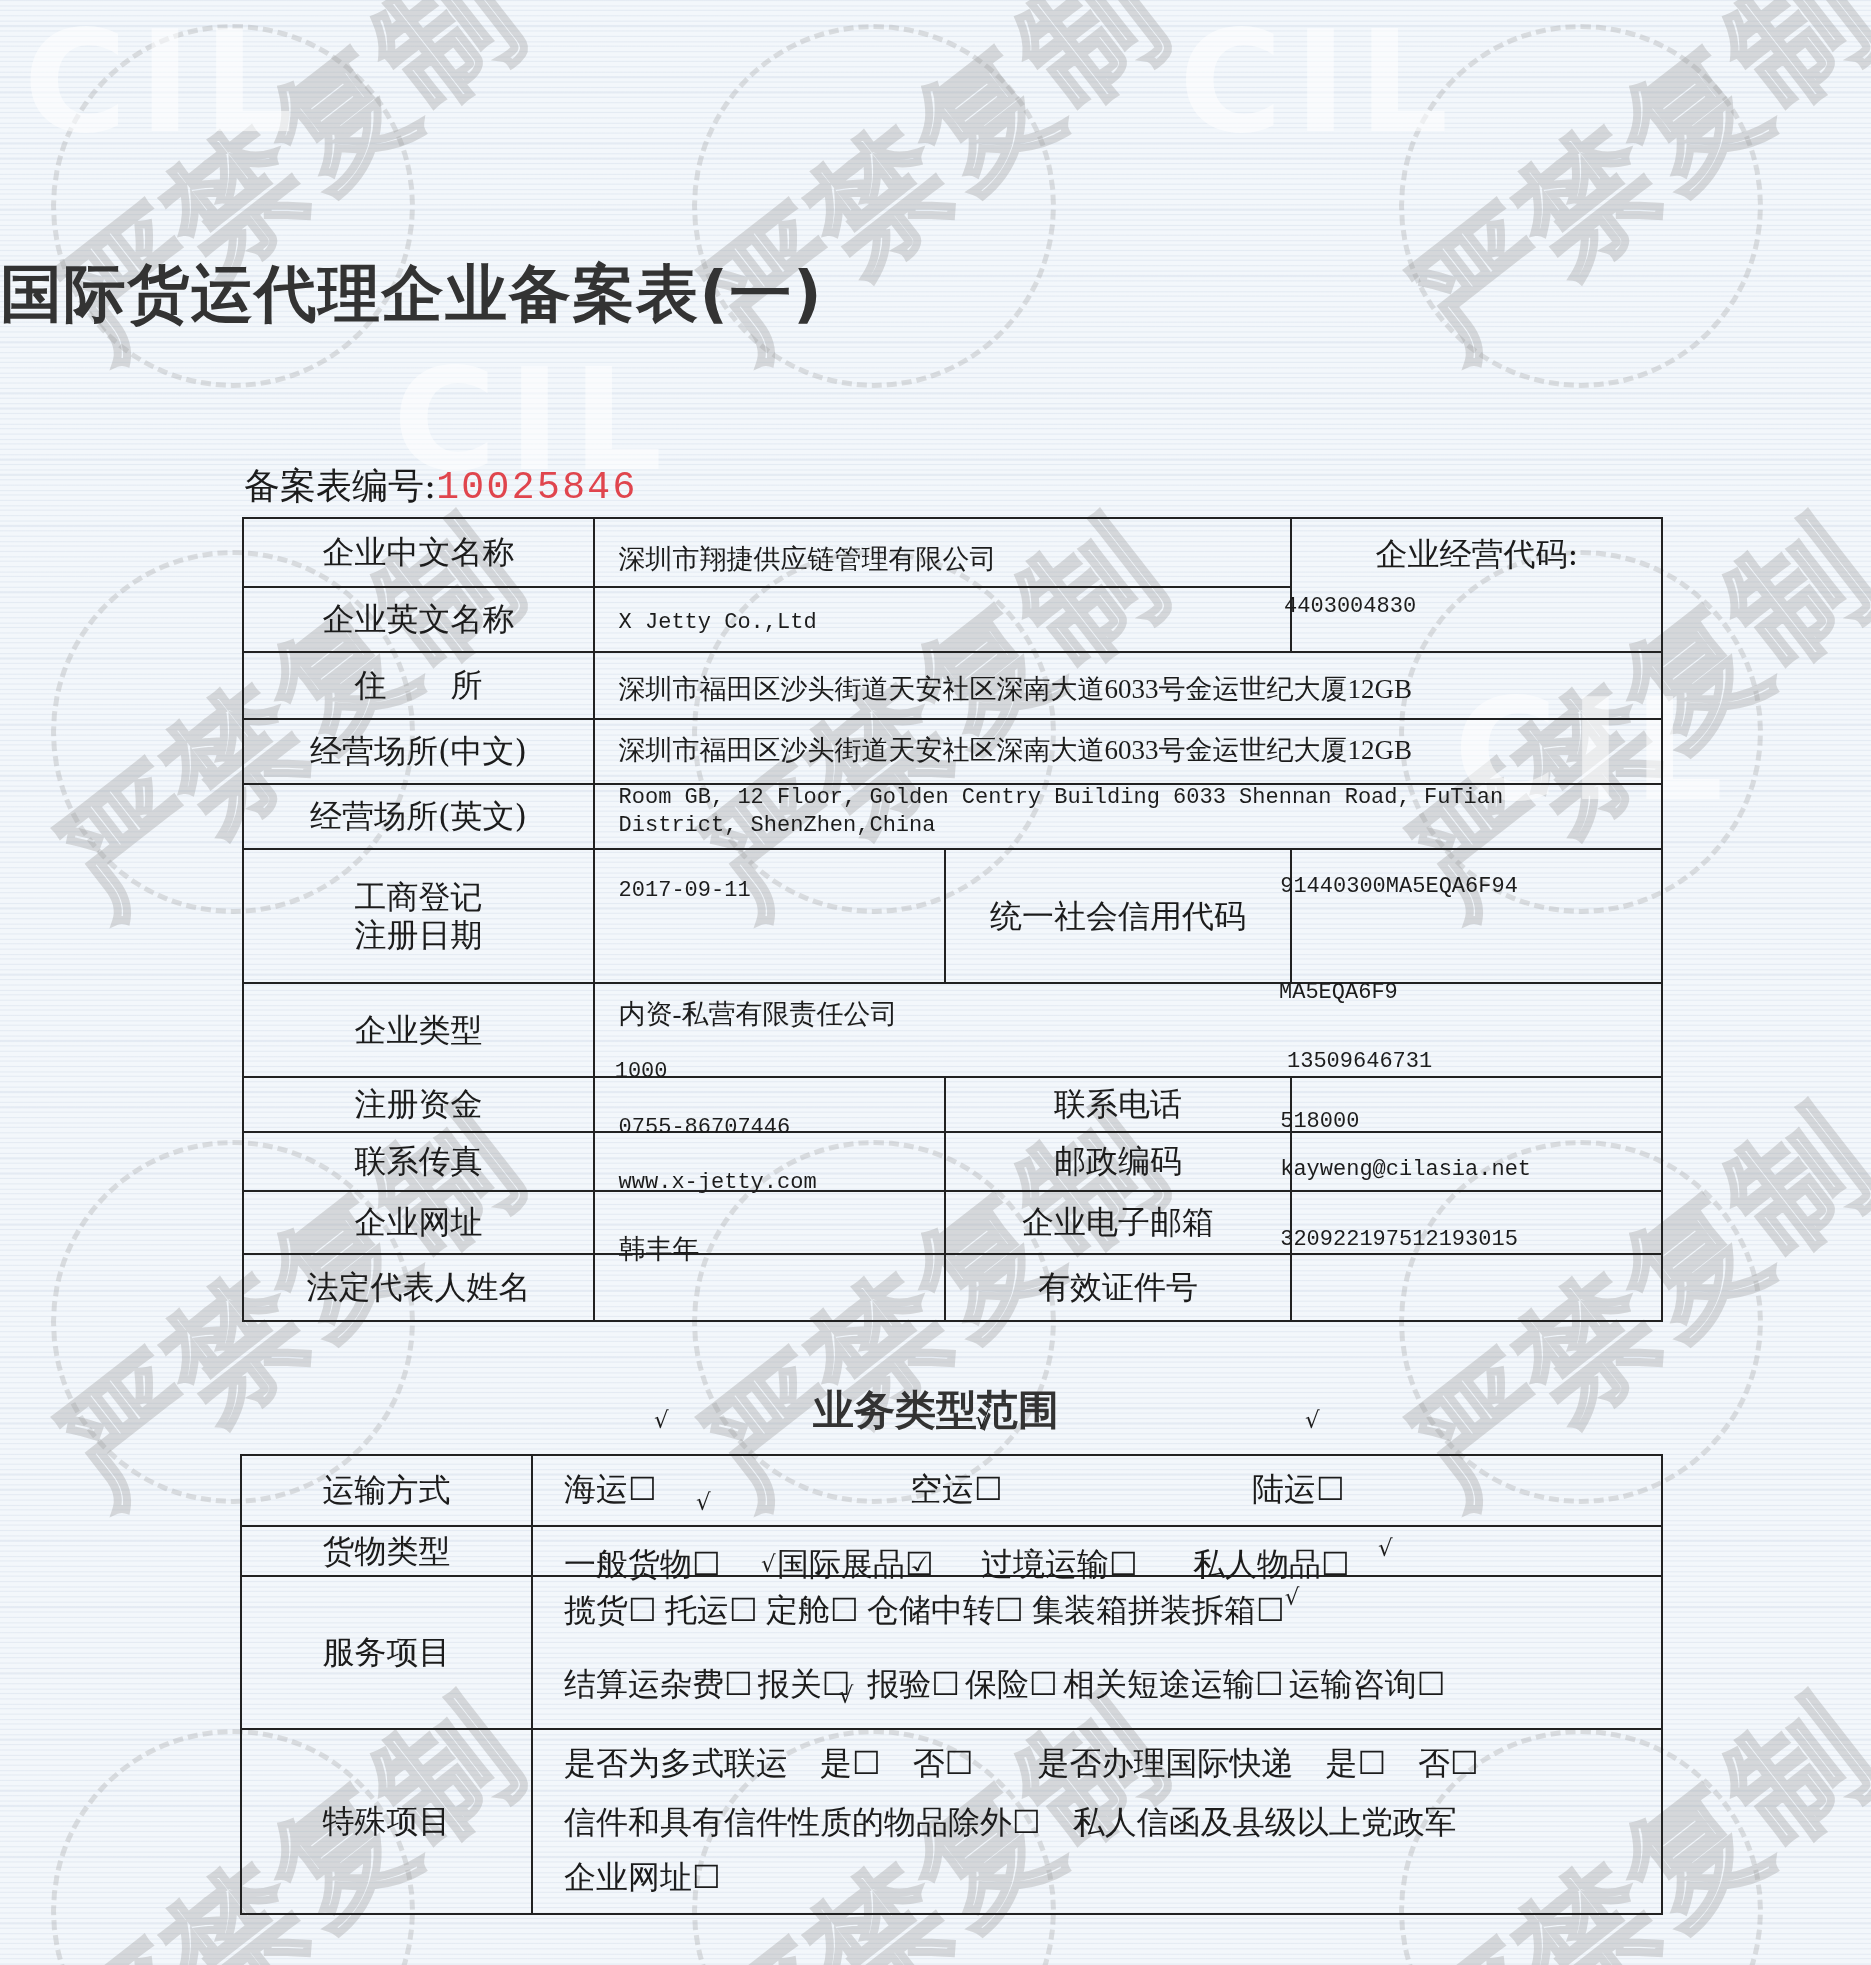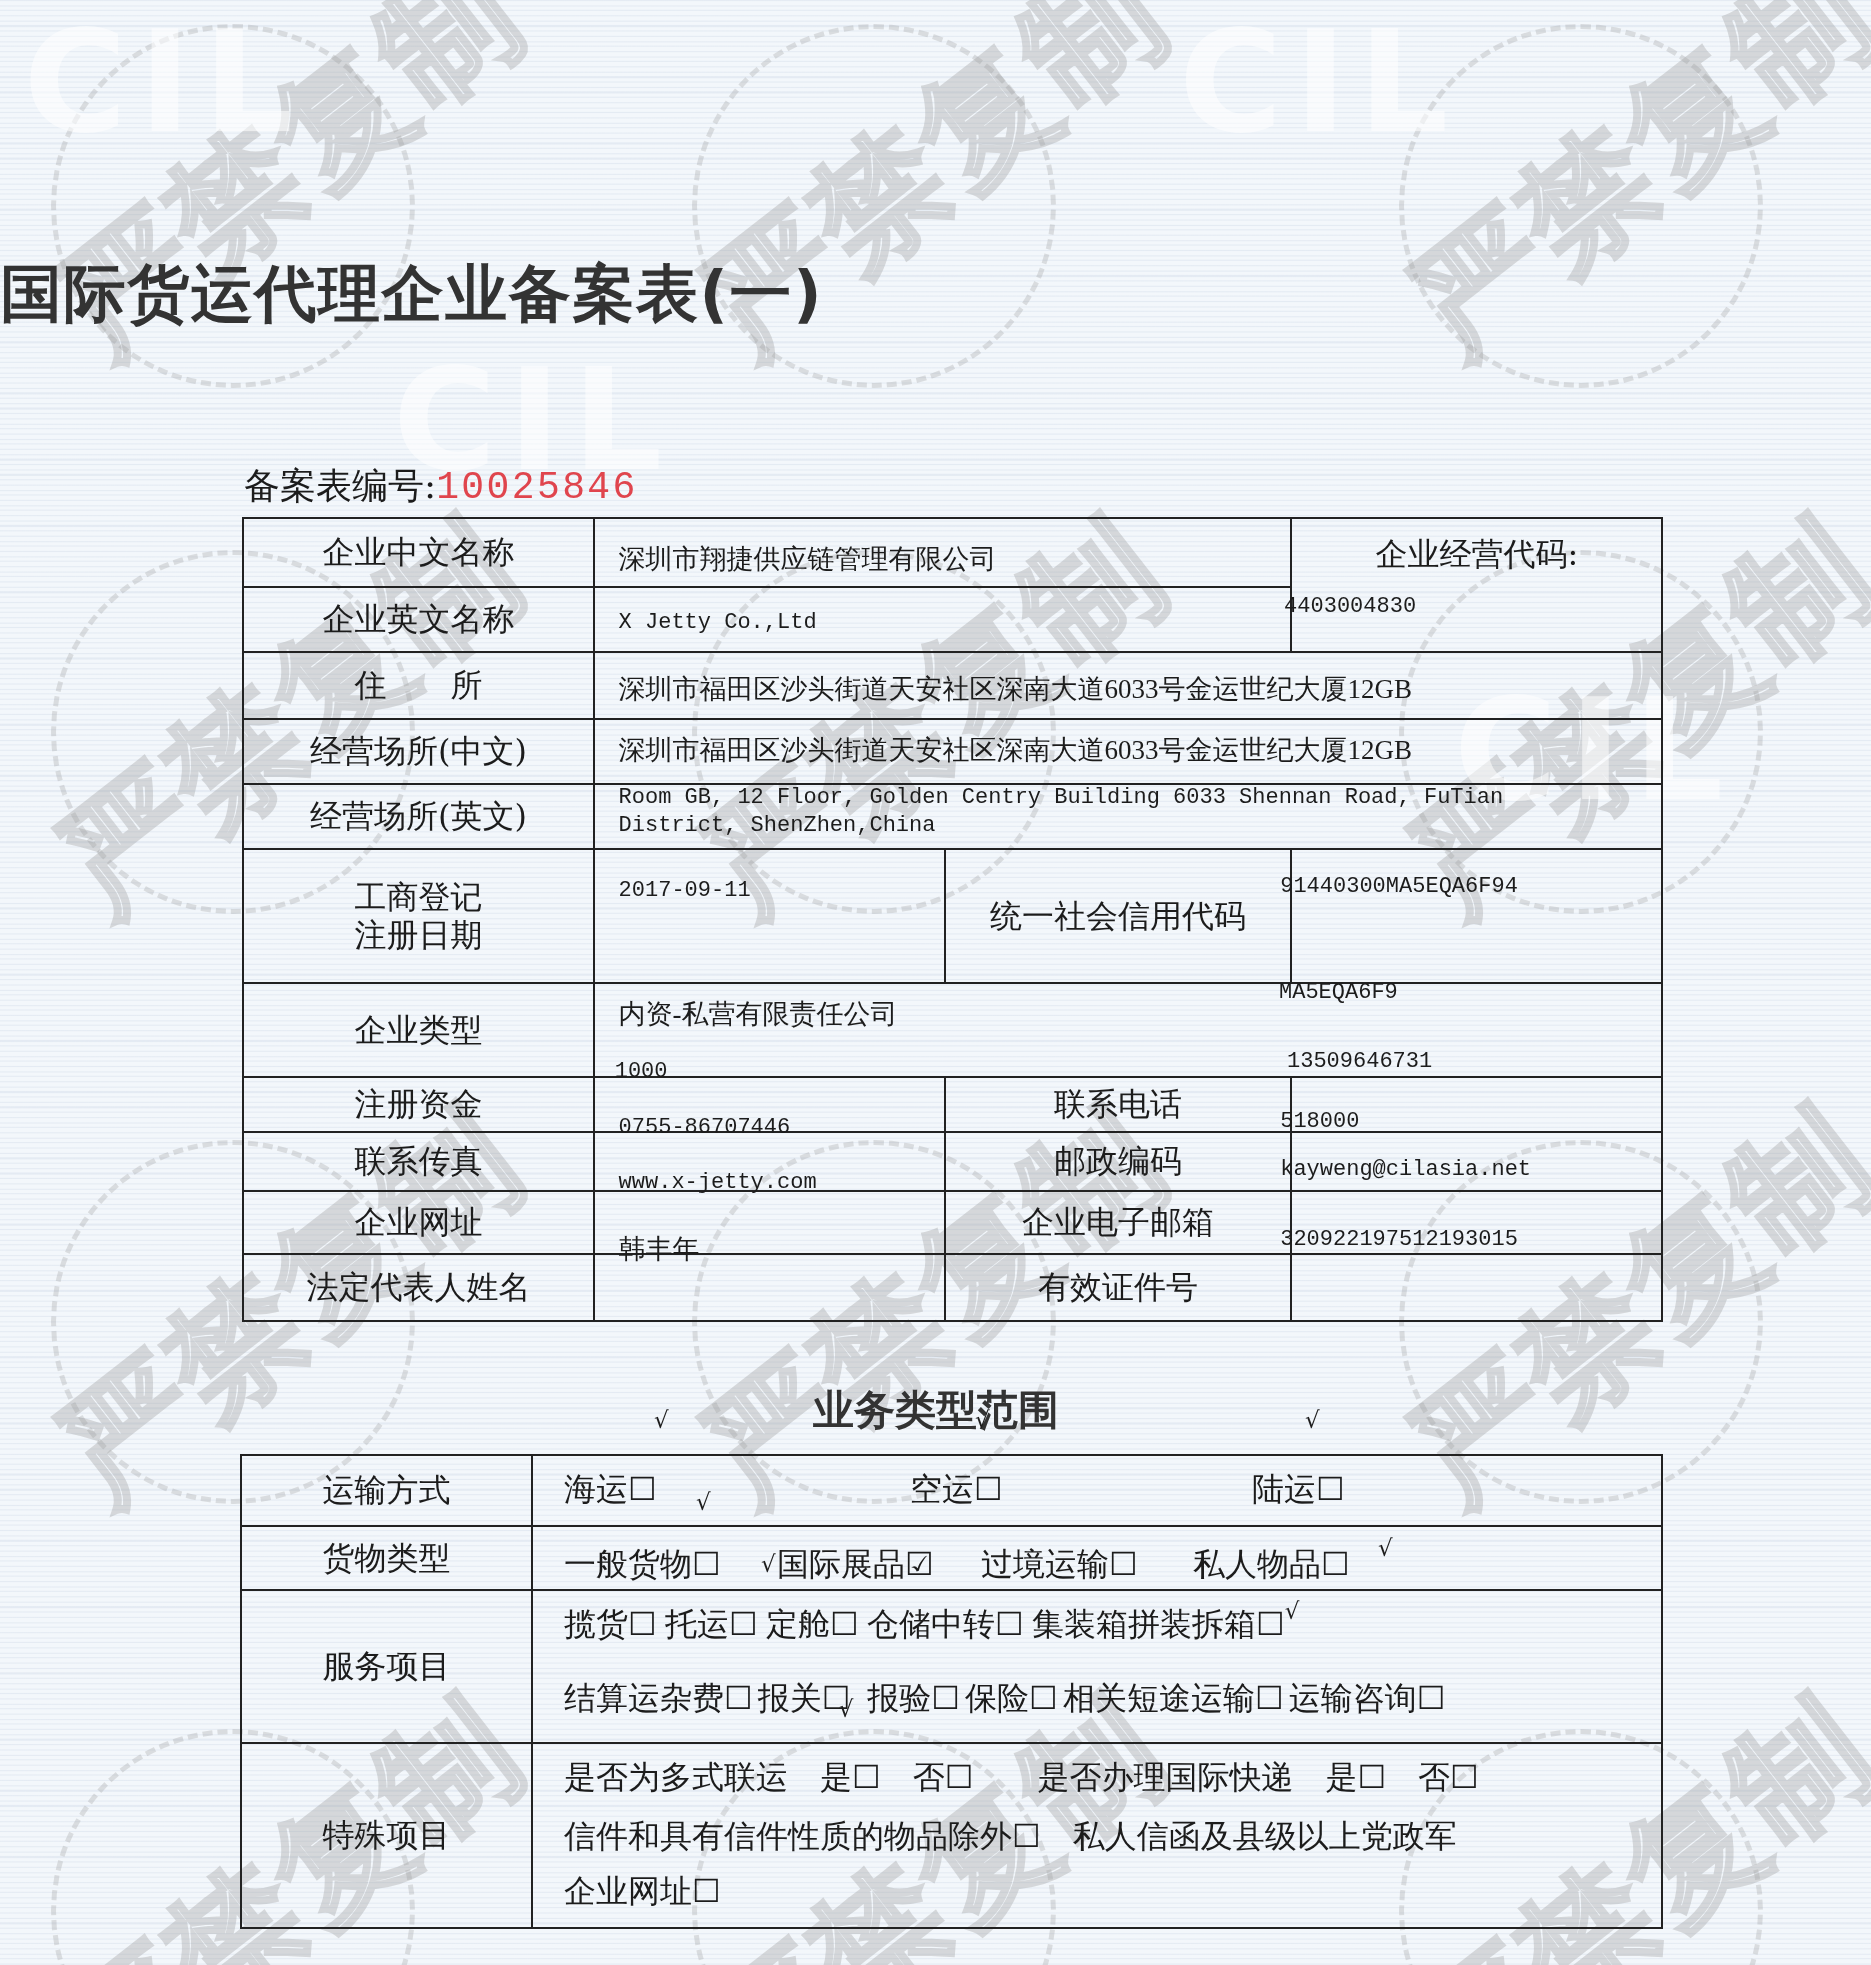--- a/index.html
+++ b/index.html
@@ -201,21 +201,21 @@
     <tbody>
         <tr style="height:71px">
       <td class="lbl">运输方式</td>
       <td>
         <span class="chk abs" style="left:31px;top:11.8px"><span>海运</span><span>☐</span></span>
         <span class="tick" style="left:163px;top:33px">√</span>
         <span class="chk abs" style="left:377px;top:11.8px"><span>空运</span><span>☐</span></span>
         <span class="chk abs" style="left:719px;top:11.8px"><span>陆运</span><span>☐</span></span>
       </td>
     </tr>
-    <tr style="height:64px">
+    <tr style="height:50px">
       <td class="lbl">货物类型</td>
       <td>
         <span class="chk abs" style="left:31px;top:15.7px"><span>一般货物</span><span>☐</span></span>
         <span class="tick" style="left:228px;top:23.6px">√</span>
         <span class="chk abs" style="left:244px;top:15.7px"><span>国际展品</span><span>☑</span></span>
         <span class="chk abs" style="left:448px;top:15.7px"><span>过境运输</span><span>☐</span></span>
         <span class="chk abs" style="left:660px;top:15.7px"><span>私人物品</span><span>☐</span></span>
         <span class="tick" style="left:845px;top:7.9px">√</span>
       </td>
     </tr>

